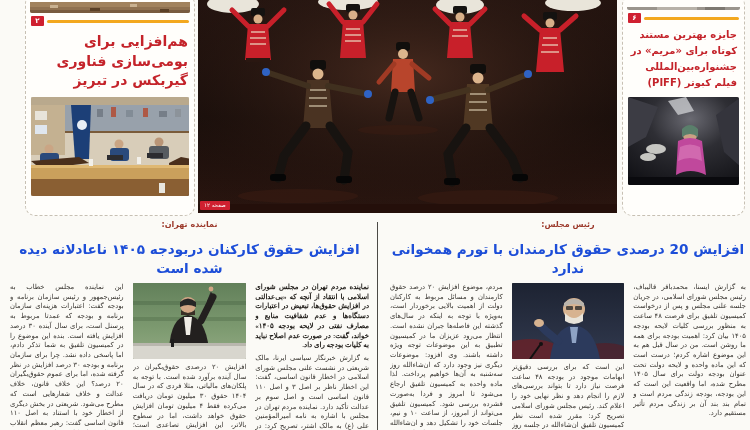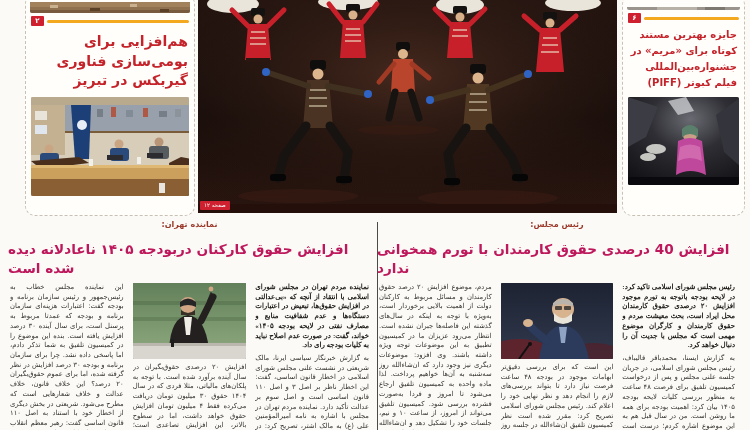--- a/index.html
+++ b/index.html
@@ -46,28 +46,28 @@
   }
   .main-photo svg{display:block;}
   .page-label{
     position:absolute;left:2px;bottom:3px;background:#cf2030;color:#fff;
     font-size:5.5px;padding:1px 4px;line-height:1.3;direction:rtl;border-radius:1px;
   }
 
   
   .story{position:absolute;top:218px;height:212px;overflow:hidden;}
   .story.left{left:8px;width:363px;}
-  .story.right{left:377px;width:360px;}
+  .story.right{left:388px;width:360px;}
   .divider-v{position:absolute;left:377px;top:222px;width:1px;height:208px;background:#4c4a46;}
   .a-kicker{
     direction:rtl;text-align:center;font-size:8px;font-weight:bold;color:#9c3a2c;
     line-height:1.3;margin:2px 0 10px;
   }
   .a-headline{
-    direction:rtl;text-align:left;font-size:13.6px;font-weight:bold;color:#be185d;
+    direction:rtl;text-align:center;font-size:13.6px;font-weight:bold;color:#1d4ed8;
     line-height:1.35;margin:3px 0 6px;
   }
   .cols{
     display:flex;direction:rtl;gap:9px;padding:0 2px;
     font-size:6.8px;line-height:9.7px;color:#35322d;text-align:justify;
   }
   .col{flex:1;min-width:0;height:178px;overflow:hidden;}
   .col p{margin:0 0 3px;}
   .col p.lead{font-weight:bold;color:#201d19;font-size:7px;font-family:Liberation Serif, serif;}
   .col-photo{width:100%;height:76px;border-radius:1px;overflow:hidden;margin-bottom:4px;background:#666;}
@@ -351,24 +351,23 @@
       <div class="col">
         <p>این نماینده مجلس خطاب به رئیس‌جمهور و رئیس سازمان برنامه و بودجه گفت: اعتبارات هزینه‌ای سازمان برنامه و بودجه که عمدتا مربوط به پرسنل است، برای سال آینده ۳۰ درصد افزایش یافته است. بنده این موضوع را در کمیسیون تلفیق به شما تذکر دادم، اما پاسخی داده نشد. چرا برای سازمان برنامه و بودجه ۳۰ درصد افزایش در نظر گرفته شده، اما برای عموم حقوق‌بگیران ۲۰ درصد؟ این خلاف قانون، خلاف عدالت و خلاف شعارهایی است که مطرح می‌شود. شریعتی در بخش دیگری از اخطار خود با استناد به اصل ۱۱۰ قانون اساسی گفت: رهبر معظم انقلاب در سیاست‌های کلی برنامه هفتم توسعه بر شفافیت منابع و مصارف نفتی کشور تأکید کرده‌اند. در ماده ۱۵ قانون برنامه هفتم که با رأی بالای ۸۰ درصد در مجلس یازدهم تصویب شد، موضوع سهم ۱۴ درصدی کنار گذاشته و مقرر شد شرکت ملی نفت و سایر شرکت‌های اکتشافی، سهم خود را بر اساس قرارداد دریافت کنند. با این حال، در لایحه بودجه، مجدد سهم ۱۴ درصدی آورده شده که این موضوع خلاف اصل ۱۱۰ قانون اساسی است.</p>
       </div>
     </div>
   </article>
 
   <div class="divider-v"></div>
 
   <article class="story right">
     <div class="a-kicker">رئیس مجلس:</div>
-    <h2 class="a-headline">افزایش 40 درصدی حقوق کارمندان با تورم همخوانی ندارد</h2>
+    <h2 class="a-headline">افزایش 20 درصدی حقوق کارمندان با تورم همخوانی ندارد</h2>
     <div class="cols">
       <div class="col">
-        <p class="lead">رئیس مجلس شورای اسلامی تاکید کرد: در لایحه بودجه باتوجه به تورم موجود افزایش ۲۰ درصدی حقوق کارمندان محل ایراد است، بحث معیشت مردم و حقوق کارمندان و کارگران موضوع مهمی است که مجلس با جدیت آن را دنبال خواهد کرد.</p>
         <p>به گزارش ایسنا، محمدباقر قالیباف، رئیس مجلس شورای اسلامی، در جریان جلسه علنی مجلس و پس از درخواست کمیسیون تلفیق برای فرصت ۴۸ ساعت به منظور بررسی کلیات لایحه بودجه ۱۴۰۵ بیان کرد: اهمیت بودجه برای همه ما روشن است. من در سال قبل هم به این موضوع اشاره کردم؛ درست است که این ماده واحده و لایحه دولت تحت عنوان بودجه دولت برای سال ۱۴۰۵ مطرح شده، اما واقعیت این است که این بودجه، بودجه زندگی مردم است و تمام بند بند آن بر زندگی مردم تأثیر مستقیم دارد.</p>
       </div>
       <div class="col">
         <div class="col-photo">
           <svg width="114" height="76" viewBox="0 0 114 76" preserveAspectRatio="none">
             <defs>
               <linearGradient id="gh" x1="0" y1="0" x2="0" y2="1">
                 <stop offset="0" stop-color="#1d2332"></stop>
                   <stop offset="1" stop-color="#31394e"></stop>
               </linearGradient>

